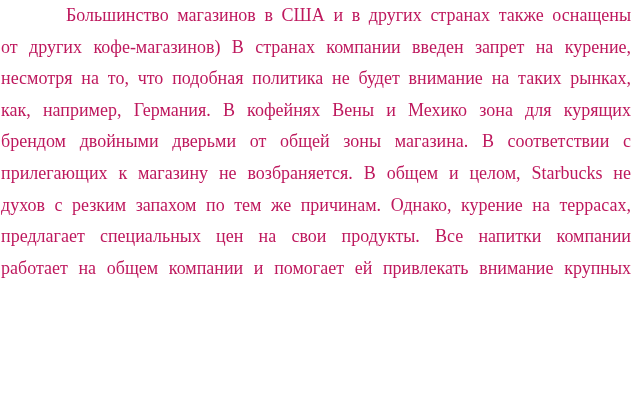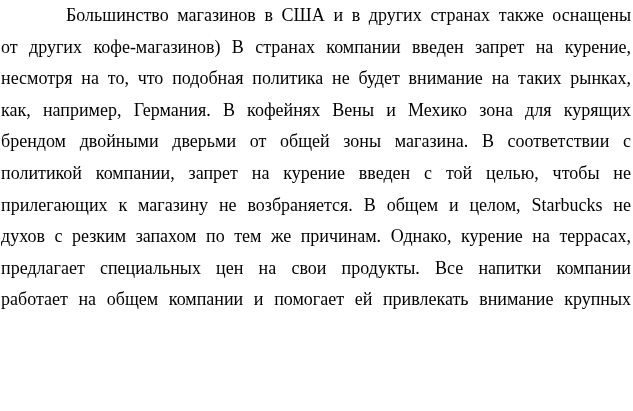--- a/index.html
+++ b/index.html
@@ -32,25 +32,24 @@
     white-space: normal;
   }
   .line.first {
     padding-left: 65px;
   }
 </style>
 </head>
 <body>
 
 <div class="page">
-  <div class="paragraph" style="color: #000000;">
+  <div class="paragraph" style="color: #be185d;">
       <div class="line first" style="padding-left: 65px;">Большинство магазинов в США и в других странах также оснащены</div>
       <div class="line">от других кофе-магазинов) В странах компании введен запрет на курение,</div>
       <div class="line">несмотря на то, что подобная политика не будет внимание на таких рынках,</div>
       <div class="line">как, например, Германия. В кофейнях Вены и Мехико зона для курящих</div>
       <div class="line">брендом двойными дверьми от общей зоны магазина. В соответствии с</div>
-      <div class="line">политикой компании, запрет на курение введен с той целью, чтобы не</div>
       <div class="line">прилегающих к магазину не возбраняется. В общем и целом, Starbucks не</div>
       <div class="line">духов с резким запахом по тем же причинам. Однако, курение на террасах,</div>
       <div class="line">предлагает специальных цен на свои продукты. Все напитки компании</div>
       <div class="line">работает на общем компании и помогает ей привлекать внимание крупных</div>
     </div>
 </div>
 
 </body></html>

